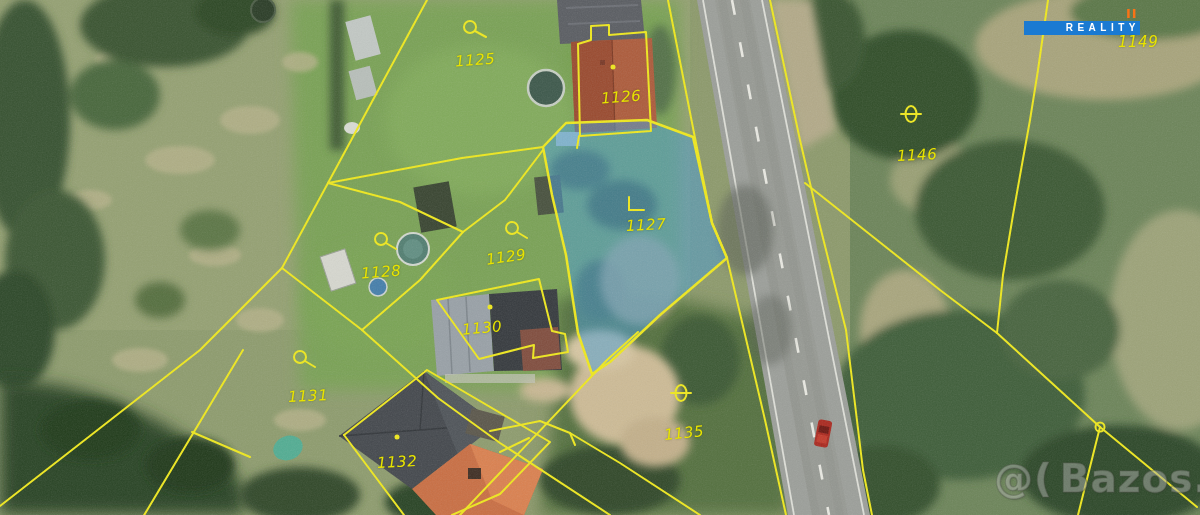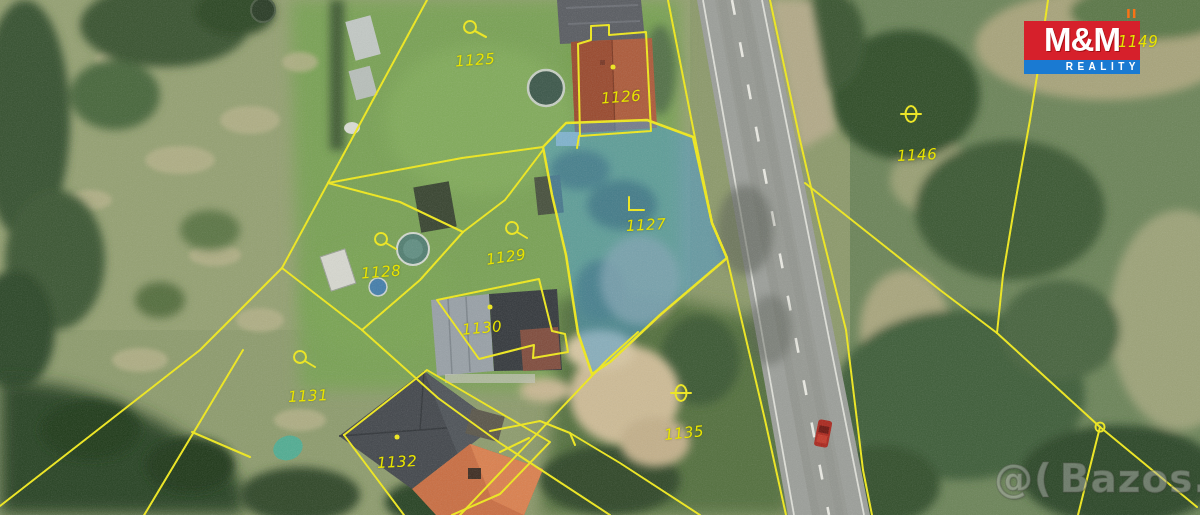--- a/index.html
+++ b/index.html
@@ -260,21 +260,20 @@
 <span class="plabel" style="left:486px;top:248px;transform:rotate(-8deg)">1129</span>
 <span class="plabel" style="left:462px;top:319px;transform:rotate(-5deg)">1130</span>
 <span class="plabel" style="left:288px;top:387px;transform:rotate(-3deg)">1131</span>
 <span class="plabel" style="left:377px;top:453px;transform:rotate(-3deg)">1132</span>
 <span class="plabel" style="left:664px;top:424px;transform:rotate(-6deg)">1135</span>
 <span class="plabel" style="left:897px;top:146px;transform:rotate(-3deg)">1146</span>
 <span class="plabel" style="left:1118px;top:33px">1149</span>
 <span class="pmark" style="left:1126px;top:6px">II</span>
 
 <div class="logo">
-  <div class="logo-red">M&amp;M</div>
   <div class="logo-blue">REALITY</div>
 </div>
 
 <div class="watermark">
   <span class="wm-mark">@(</span><span class="wm-text">Bazos.cz</span>
 </div>
 
 </div>
 
 </body></html>

